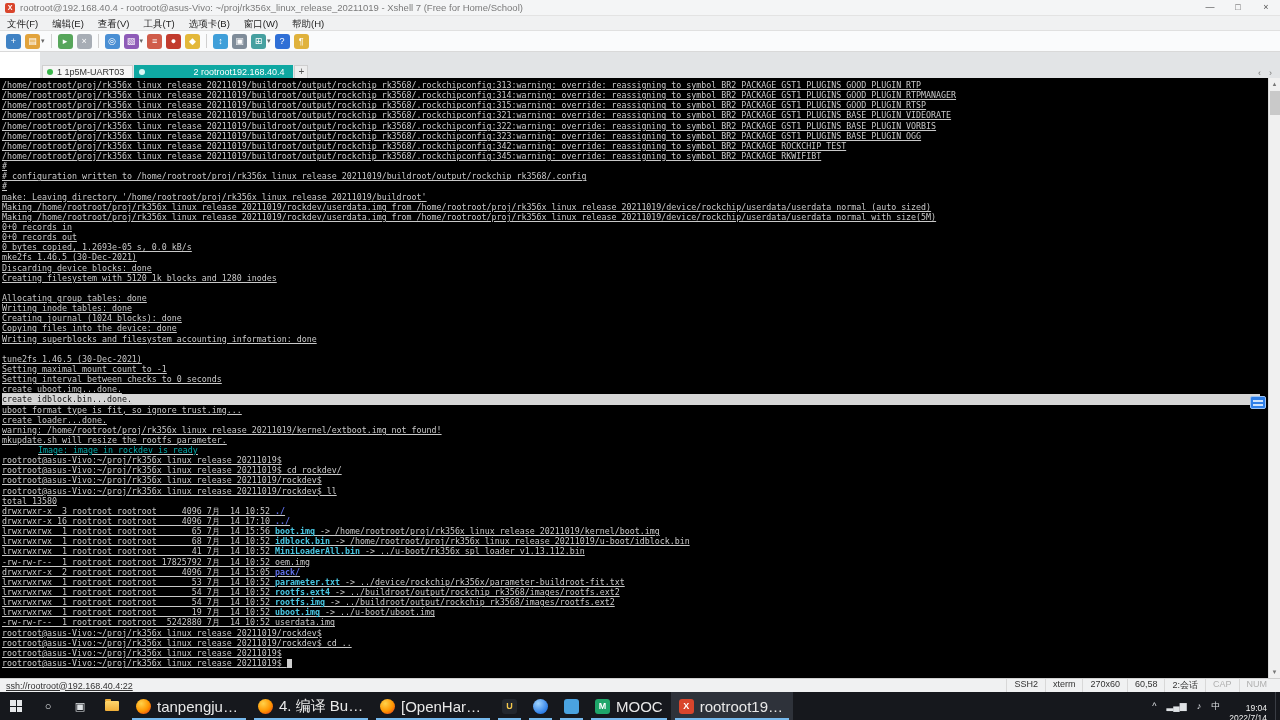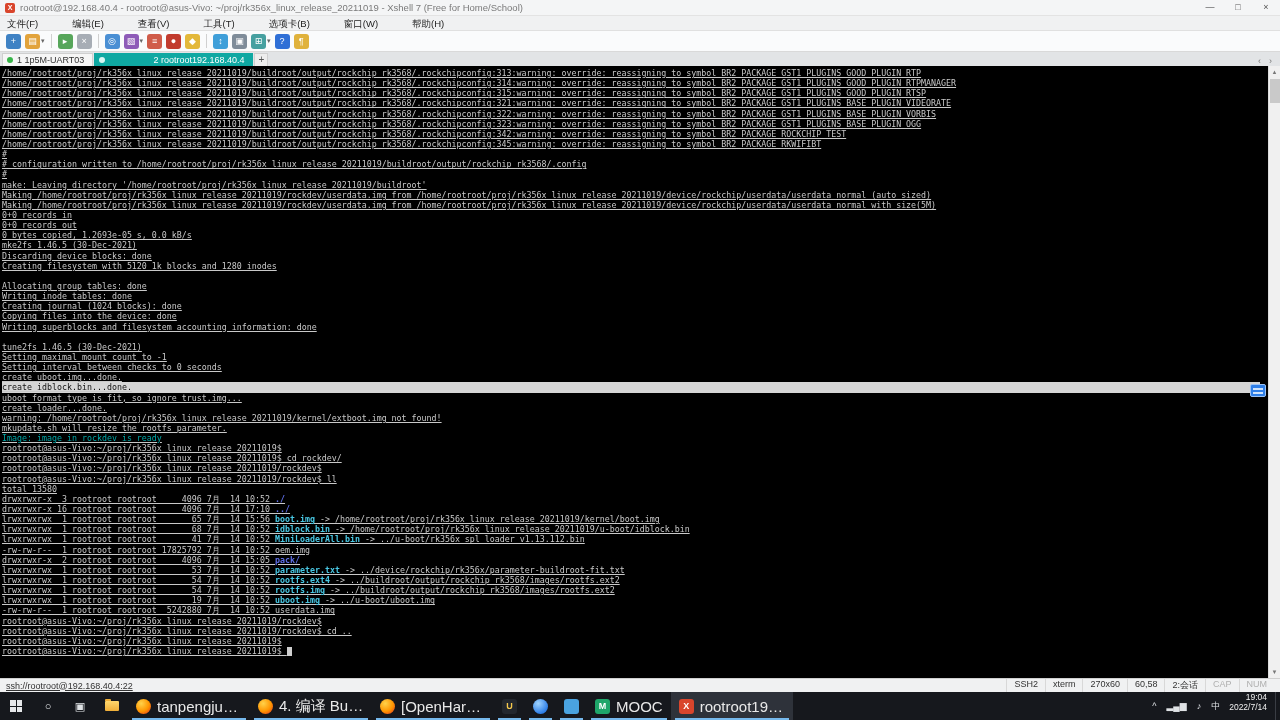--- a/index.html
+++ b/index.html
@@ -10,52 +10,52 @@
   
   #titlebar { height:16px; background:#f4f5f6; display:flex; align-items:center;
               padding:0 0 0 5px; font-size:9.5px; color:#333; border-bottom:1px solid #e3e3e3; }
   #app-icon { width:10px; height:10px; background:#d9452c; border-radius:2px; color:#fff;
               font-size:7px; line-height:10px; text-align:center; font-weight:bold; margin-right:5px; flex:0 0 auto;}
   #title-text { flex:1; white-space:nowrap; overflow:hidden; text-overflow:ellipsis; color:#7a7a7a;}
   .win-ctl { width:28px; height:15px; text-align:center; font-size:9px; line-height:15px; color:#555; }
 
   
   #menubar { height:15px; background:#f0f1f2; display:flex; align-items:center;
-             font-size:9.5px; color:#222; border-bottom:1px solid #e0e0e0;gap:20px; }
+             font-size:9.5px; color:#222; border-bottom:1px solid #e0e0e0; }
   .menu-item { padding:0 7px; line-height:15px; }
 
   
   #toolbar { height:21px; background:#fafbfc; display:flex; align-items:center;
              padding:0 4px; border-bottom:1px solid #d9d9d9; }
   .tb-btn { display:flex; align-items:center; margin:0 2px; }
   .tb-glyph { width:15px; height:15px; border-radius:3px; color:#fff; font-size:9px;
               line-height:15px; text-align:center; display:inline-block; }
   .tb-drop { font-size:7px; color:#666; margin-left:1px; }
   .tb-sep { width:1px; height:14px; background:#d0d0d0; margin:0 4px; }
 
   
-  #tabbar { height:14px; background:#e2e4e6; display:flex; align-items:flex-end; padding-left:2px; }
+  #tabbar { height:26px; background:#e2e4e6; display:flex; align-items:flex-end; padding-left:2px;margin-left:40px; }
   .tab { display:flex; align-items:center; height:13px; padding:0 8px 0 4px;
          background:#f6f6f6; border:1px solid #cfcfcf; border-bottom:none; font-size:9px;
          color:#333; margin-right:1px; white-space:nowrap; }
   .tab.active { background:var(--tab-active-bg); color:#fff; border-color:var(--tab-active-bg);gap:44px; }
   .tab-dot { width:6px; height:6px; border-radius:50%; background:#39b54a; margin-right:4px; flex:0 0 auto;}
   .tab.active .tab-dot { background:#d9f7f4; }
   .tab-add { width:14px; height:13px; text-align:center; line-height:12px; font-size:10px;
              color:#555; background:#ededed; border:1px solid #cfcfcf; border-bottom:none; }
   #tab-scroll { margin-left:auto; display:flex; align-items:center; padding-right:4px; }
   .tab-arrow { font-size:9px; color:#777; padding:0 4px; }
 
   
   #terminal { flex:1; background:var(--terminal-bg); position:relative; overflow:hidden; }
   #term-lines { padding:2px 0 0 2px; font-family:"DejaVu Sans Mono",monospace;
                 font-size:8.3px; line-height:10.15px; }
   .trow { white-space:pre; height:10.15px; color:var(--text-normal);text-decoration:underline; }
   .s-p  { color:var(--text-normal); }
-  .s-cy { color:var(--text-teal); }
+  .s-cy { color:var(--text-teal);margin-left:36px; }
   .s-ln { color:var(--text-symlink); font-weight:bold; }
   .s-dir{ color:var(--text-dir); font-weight:bold; }
   .s-ex { color:var(--text-exec); font-weight:bold; }
   .row-sel { background:var(--selection-bg); width:1258px; }
   .row-sel span { color:var(--selection-fg) !important; }
   .s-cur { display:inline-block; width:5px; height:9px; background:#cfcfcf; vertical-align:-1px; }
 
   
   #scrollbar { position:absolute; top:0; right:0; bottom:0; width:12px; background:#f0f0f0;
                border-left:1px solid #dcdcdc; }
@@ -96,21 +96,21 @@
   .app-label { font-size:15px; margin-left:6px; white-space:nowrap; overflow:hidden;
                text-overflow:ellipsis; color:#e8e8e8; }
   .ic-firefox { background:radial-gradient(circle at 35% 30%, #ffd24a, #ff9500 55%, #e3401f 90%); border-radius:50%; }
   .ic-ultraedit { background:#23272e; color:#f5c84c; }
   .ic-browser { background:radial-gradient(circle at 35% 30%, #9fd4ff, #2f7fe8 70%); border-radius:50%; }
   .ic-notes { background:#4aa3e0; }
   .ic-mooc { background:#1fa66a; }
   .ic-xshell { background:#d9452c; }
   #tray { margin-left:auto; display:flex; align-items:center; }
   .tray-icon { font-size:9px; color:#dfe2e5; padding:0 5px; }
-  #clock { text-align:right; font-size:8.5px; line-height:1.2; padding:0 8px 0 4px; color:#f0f0f0; }
+  #clock { text-align:right; font-size:8.5px; line-height:1.2; padding:11px 8px 0 4px; color:#f0f0f0; }
   #peek { width:5px; border-left:1px solid #3a3d44; }
 </style>
 </head>
 <body>
 
 <div id="window">
 
   <div id="titlebar">
     <div id="app-icon">X</div>
     <div id="title-text">rootroot@192.168.40.4 - rootroot@asus-Vivo: ~/proj/rk356x_linux_release_20211019 - Xshell 7 (Free for Home/School)</div>

